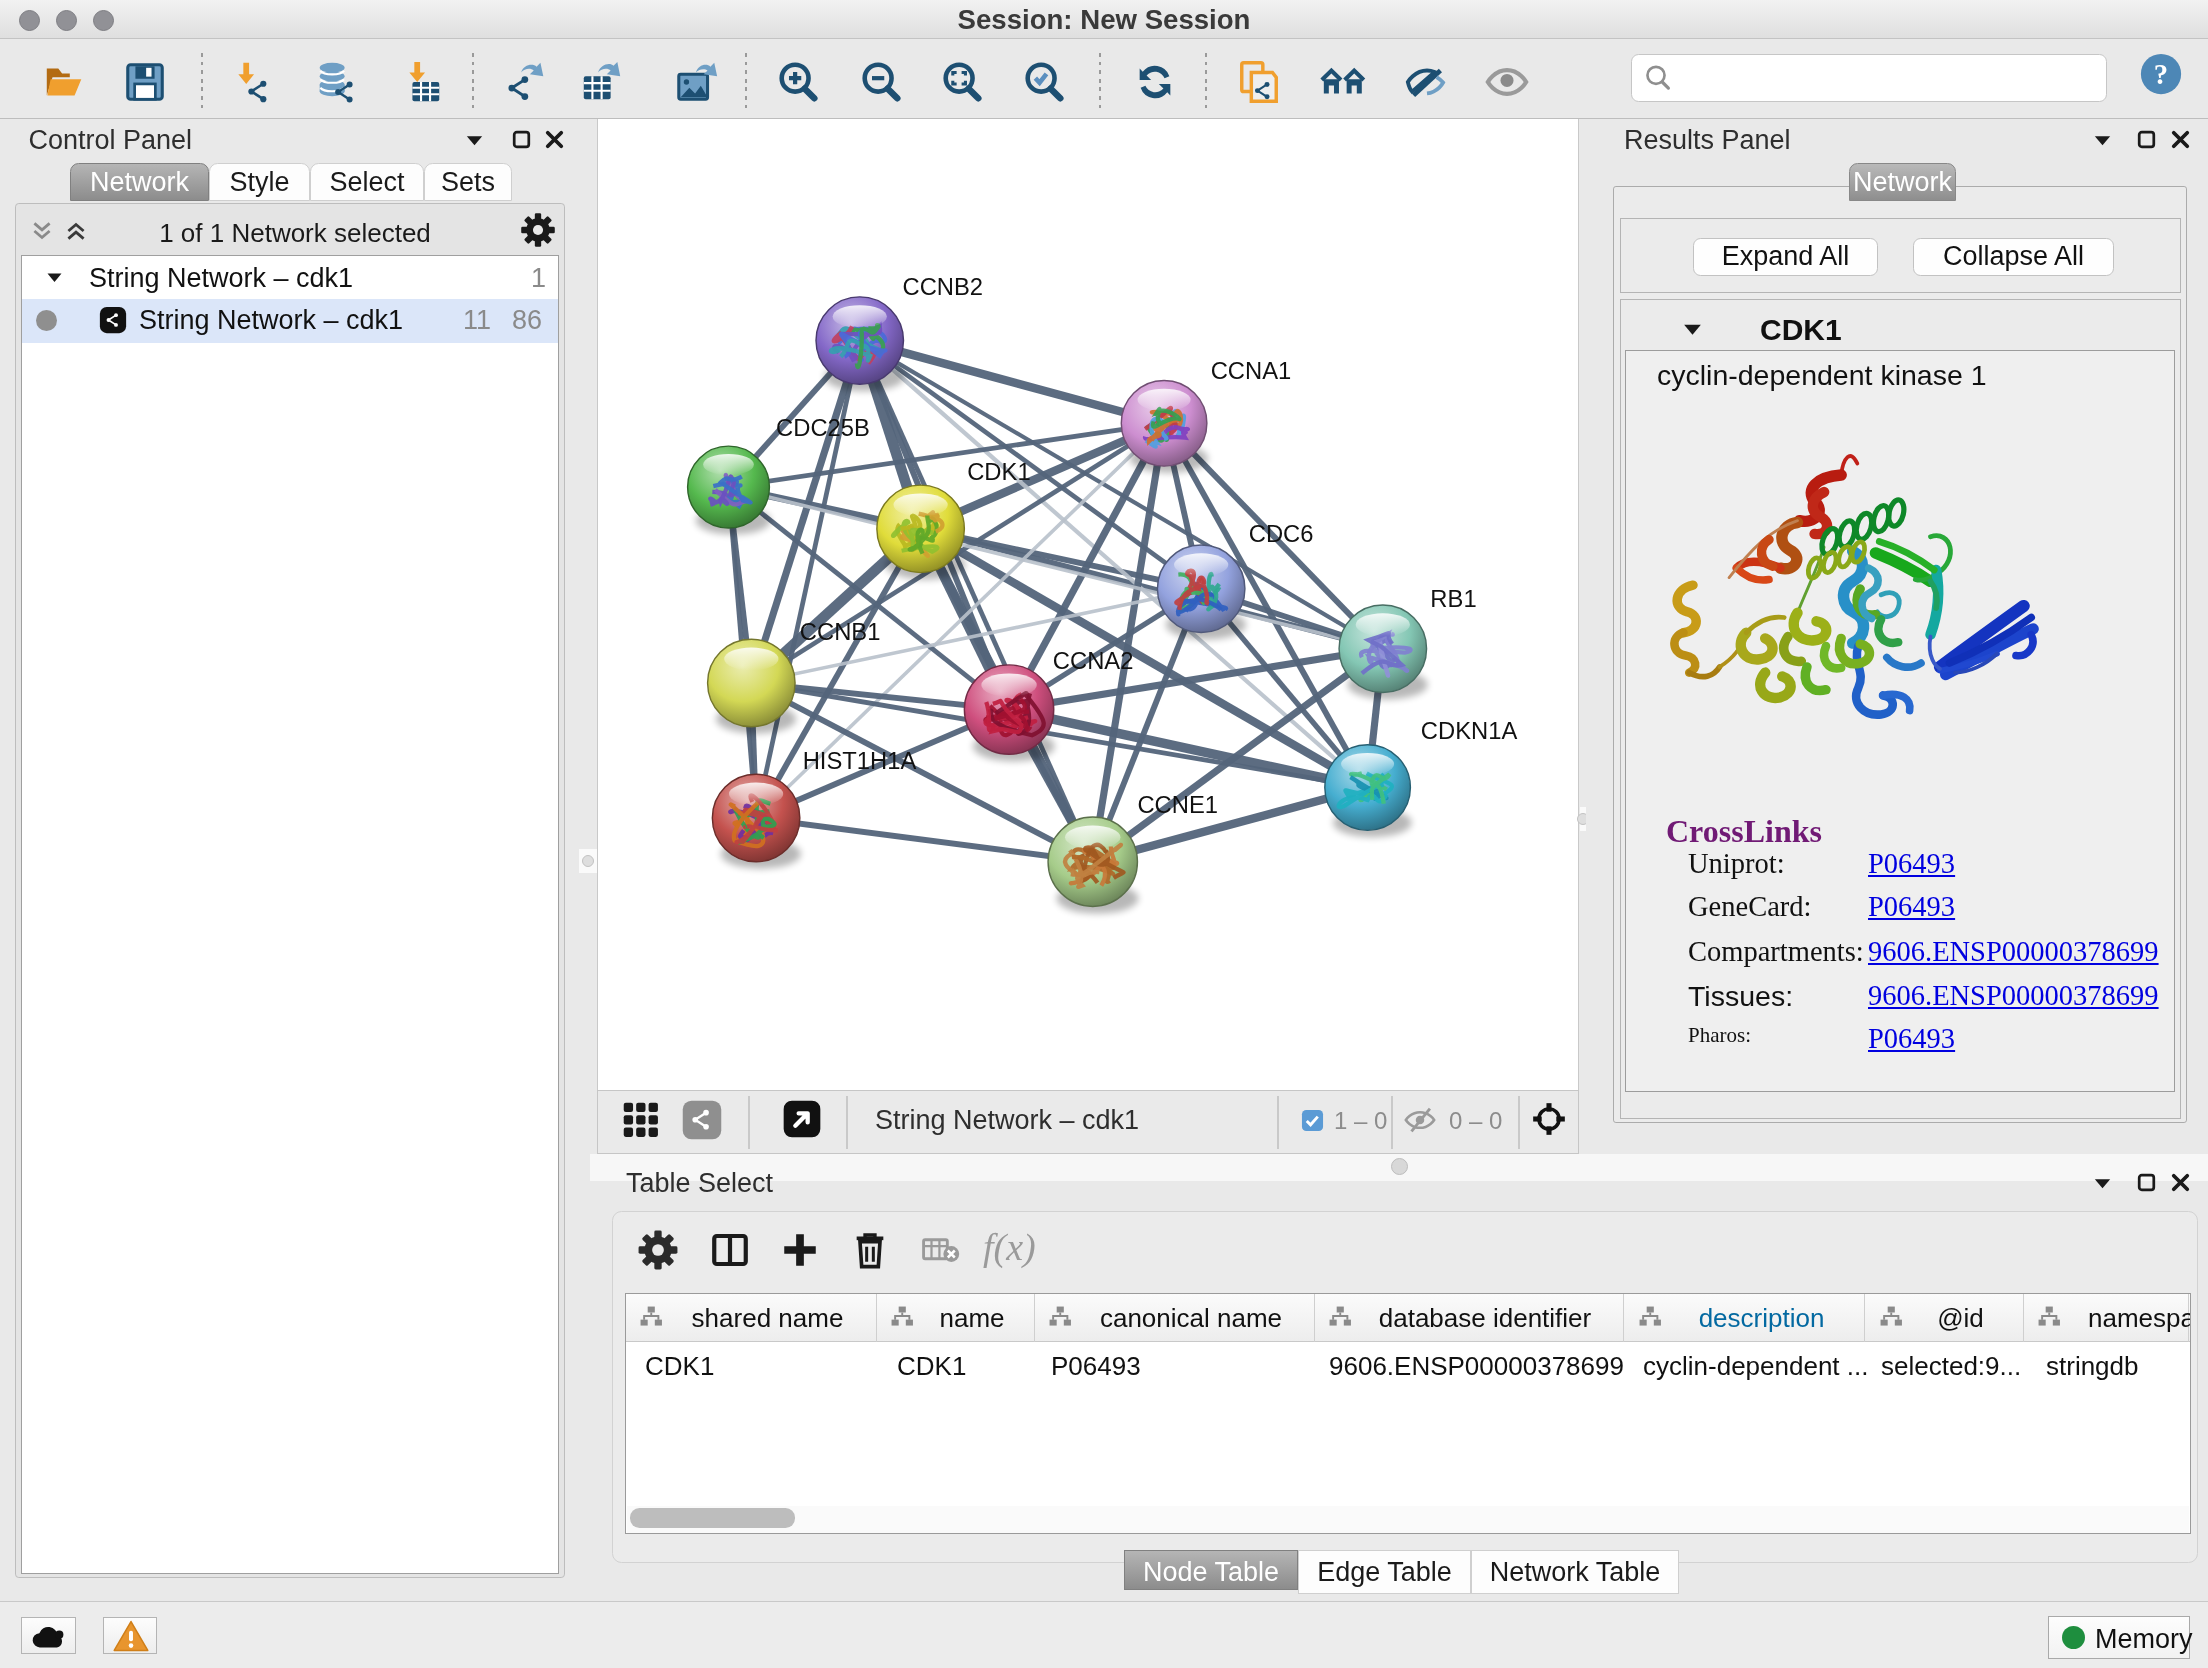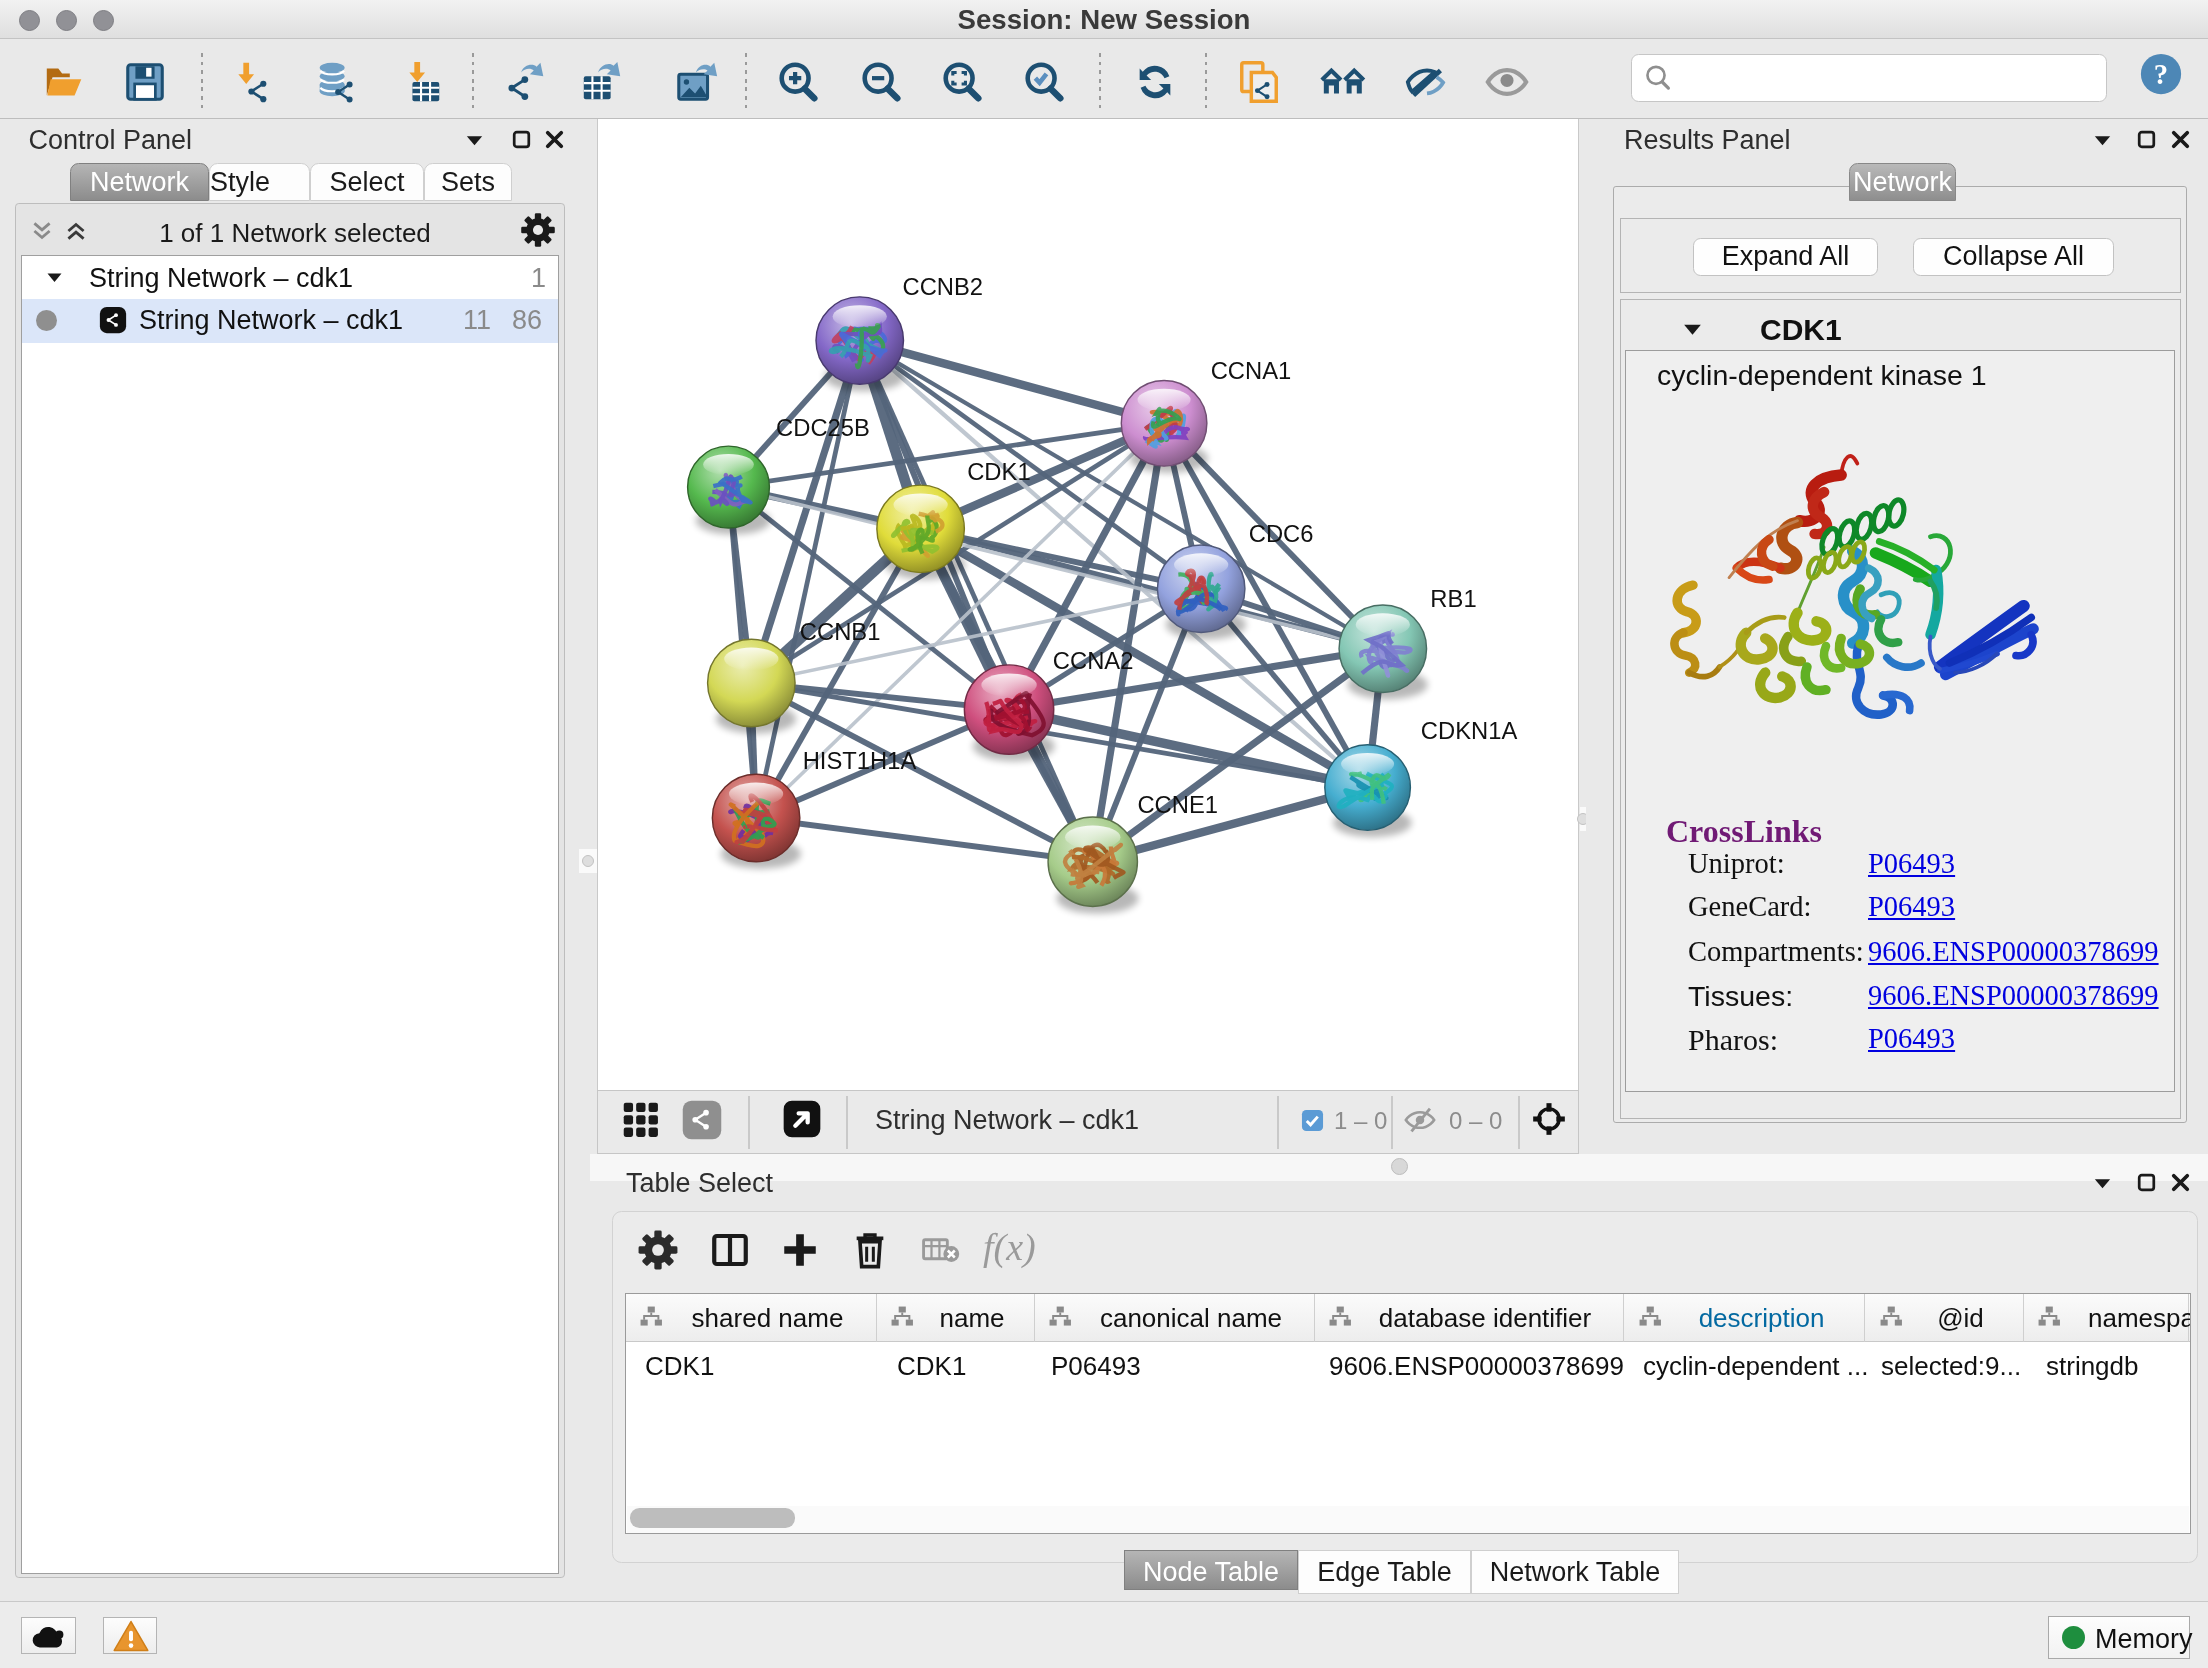--- a/index.html
+++ b/index.html
@@ -145,21 +145,21 @@
 <div class="abs" style="left:463px;top:129px;width:23px;height:23px"><svg width="23" height="23" viewBox="0 0 24 24">
       <path d="M4 7.5h16L12 17z" fill="#1a1a1a"></path>
     </svg></div>
 <div class="abs" style="left:509px;top:127px;width:25px;height:25px"><svg width="25" height="25" viewBox="0 0 24 24">
       <rect x="5" y="5" width="14" height="14" rx="2.5" fill="none" stroke="#1a1a1a" stroke-width="2.6"></rect>
     </svg></div>
 <div class="abs" style="left:542px;top:127px;width:25px;height:25px"><svg width="25" height="25" viewBox="0 0 24 24">
       <path d="M5.5 5.5L18.5 18.5M18.5 5.5L5.5 18.5" stroke="#1a1a1a" stroke-width="3.6" stroke-linecap="round"></path>
     </svg></div>
 <div class="abs" style="left:70px;top:163px;width:139px;height:38px;background:linear-gradient(#b5b5b5,#8c8c8c);color:#fff;border:1px solid #808080;border-radius:8.6px 8.6px 0 0;text-align:center;font-size:27px;line-height:36px">Network</div>
-<div class="abs" style="left:209px;top:163px;width:101px;height:38px;background:#fdfdfd;color:#1a1a1a;border:1px solid #cfcfcf;border-radius:8.6px 8.6px 0 0;text-align:left;font-size:27px;line-height:36px">Style</div>
+<div class="abs" style="left:209px;top:163px;width:101px;height:38px;background:#fdfdfd;color:#1a1a1a;border:1px solid #cfcfcf;border-radius:8.6px 8.6px 0 0;text-align:center;font-size:27px;line-height:36px">Style</div>
 <div class="abs" style="left:310px;top:163px;width:114px;height:38px;background:#fdfdfd;color:#1a1a1a;border:1px solid #cfcfcf;border-radius:8.6px 8.6px 0 0;text-align:center;font-size:27px;line-height:36px">Select</div>
 <div class="abs" style="left:424px;top:163px;width:88px;height:38px;background:#fdfdfd;color:#1a1a1a;border:1px solid #cfcfcf;border-radius:8.6px 8.6px 0 0;text-align:center;font-size:27px;line-height:36px">Sets</div>
 <div class="abs" style="left:15px;top:203px;width:550px;height:1375px;background:#e4e4e4;border:1px solid #bdbdbd;border-radius:3.8px"></div>
 <div class="abs" style="left:19px;top:206px;width:542px;height:48px;background:#e4e4e4"></div>
 <div class="abs" style="left:28.5px;top:218px;width:27px;height:25px"><svg width="26" height="26" viewBox="0 0 24 24">
       <g>
         <path d="M5 5l7 6 7-6M5 12l7 6 7-6" stroke="#8a8a8a" stroke-width="2.6" fill="none"></path>
       </g>
     </svg></div>
 <div class="abs" style="left:63px;top:218px;width:27px;height:25px"><svg width="26" height="26" viewBox="0 0 24 24">
@@ -619,21 +619,21 @@
     </svg></div>
 <div class="abs" style="left:1666px;top:813px;width:285px;height:36px;font-family:'Liberation Serif',serif;font-size:32px;font-weight:700;color:#701a75">CrossLinks</div>
 <div class="abs" style="left:1688px;top:848px;width:176px;height:32px;font-family:'Liberation Serif',serif;font-size:28.5px;color:#111">Uniprot:</div>
 <div class="abs" style="left:1868px;top:848px;width:323px;height:32px;font-family:'Liberation Serif',serif;font-size:28.5px;color:#0000e0;text-decoration:underline">P06493</div>
 <div class="abs" style="left:1688px;top:891px;width:176px;height:32px;font-family:'Liberation Serif',serif;font-size:28.5px;color:#111">GeneCard:</div>
 <div class="abs" style="left:1868px;top:891px;width:323px;height:32px;font-family:'Liberation Serif',serif;font-size:28.5px;color:#0000e0;text-decoration:underline">P06493</div>
 <div class="abs" style="left:1688px;top:936px;width:176px;height:32px;font-family:'Liberation Serif',serif;font-size:28.5px;color:#111">Compartments:</div>
 <div class="abs" style="left:1868px;top:936px;width:323px;height:32px;font-family:'Liberation Serif',serif;font-size:28.5px;color:#0000e0;text-decoration:underline">9606.ENSP00000378699</div>
 <div class="abs" style="left:1688px;top:980px;width:176px;height:32px;font-family:Liberation Sans, sans-serif;font-size:28.5px;color:#111">Tissues:</div>
 <div class="abs" style="left:1868px;top:980px;width:323px;height:32px;font-family:'Liberation Serif',serif;font-size:28.5px;color:#0000e0;text-decoration:underline">9606.ENSP00000378699</div>
-<div class="abs" style="left:1688px;top:1023px;width:176px;height:32px;font-family:'Liberation Serif',serif;font-size:30px;color:#111">Pharos:</div>
+<div class="abs" style="left:1688px;top:1023px;width:176px;height:32px;font-family:'Liberation Serif',serif;font-size:21px;color:#111">Pharos:</div>
 <div class="abs" style="left:1868px;top:1023px;width:323px;height:32px;font-family:'Liberation Serif',serif;font-size:28.5px;color:#0000e0;text-decoration:underline">P06493</div>
 <div class="abs" style="left:590px;top:1181px;width:1619px;height:419px;background:#e9e9e9"></div>
 <div class="abs" style="left:626px;top:1168px;width:285px;height:30px;font-size:27px;color:#2e2e2e">Table Select</div>
 <div class="abs" style="left:2091px;top:1172px;width:23px;height:23px"><svg width="23" height="23" viewBox="0 0 24 24">
       <path d="M4 7.5h16L12 17z" fill="#1a1a1a"></path>
     </svg></div>
 <div class="abs" style="left:2134px;top:1170px;width:25px;height:25px"><svg width="25" height="25" viewBox="0 0 24 24">
       <rect x="5" y="5" width="14" height="14" rx="2.5" fill="none" stroke="#1a1a1a" stroke-width="2.6"></rect>
     </svg></div>
 <div class="abs" style="left:2168px;top:1170px;width:25px;height:25px"><svg width="25" height="25" viewBox="0 0 24 24">

